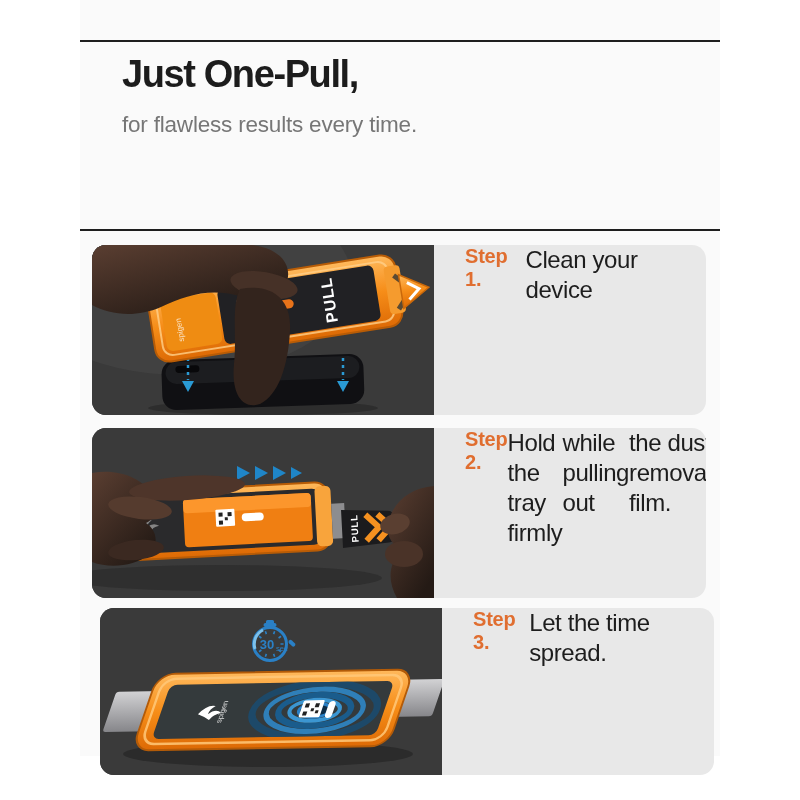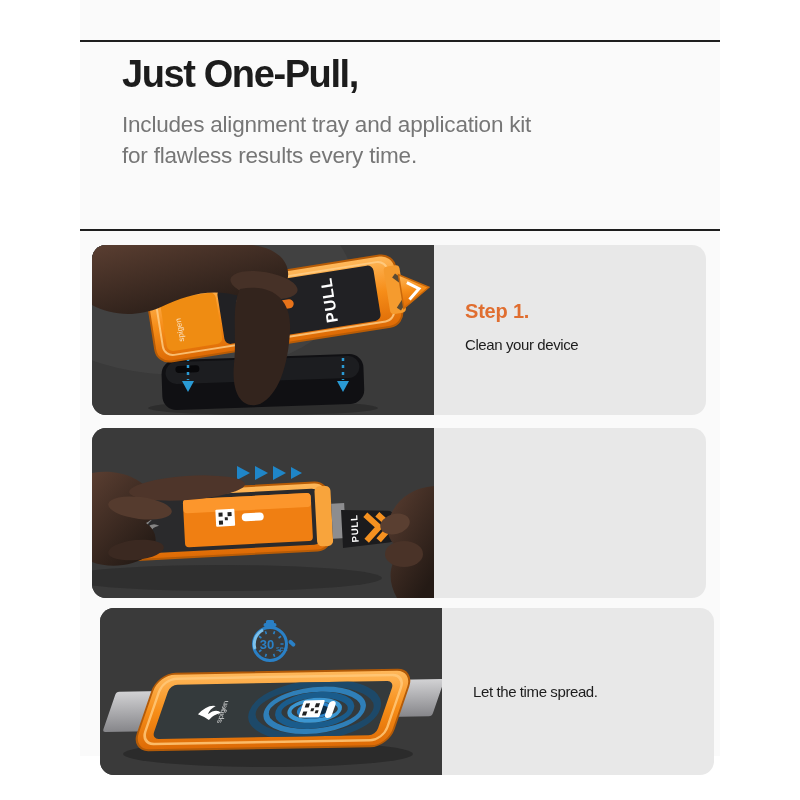--- a/index.html
+++ b/index.html
@@ -12,39 +12,38 @@
   .header{position:absolute;left:42px;top:52px;width:580px;}
   .title{font-size:38px;line-height:45px;font-weight:bold;color:#1c1c1c;letter-spacing:-1.4px;}
   .subtitle{margin-top:12px;font-size:22.5px;line-height:31px;color:#767676;letter-spacing:-0.2px;}
   .step-row{position:absolute;left:12px;width:614px;border-radius:14px;overflow:hidden;
             display:flex;background:#e8e8e8;}
   .row-1{top:245px;height:170px;}
   .row-2{top:428px;height:170px;}
   .row-3{top:608px;height:167px;margin-left:8px;}
   .photo{width:342px;height:100%;flex:none;position:relative;background:#3a3a3a;}
   .photo svg{display:block;width:100%;height:100%;}
-  .step-text{flex:1;display:flex;flex-direction:column;justify-content:center;
+  .step-text{flex:1;display:flex;flex-direction:row;justify-content:space-between;
              padding-left:31px;padding-right:6px;}
   .step-label{color:#e06e30;font-weight:bold;font-size:20px;margin-bottom:7px;letter-spacing:-0.2px;}
-  .step-line{font-size:15px;line-height:30px;color:#1d1d1d;letter-spacing:-0.4px;font-weight:500;}
+  .step-line{font-size:24px;line-height:30px;color:#1d1d1d;letter-spacing:-0.4px;font-weight:500;}
 </style>
 </head>
 <body>
 
 <div class="canvas">
   <div class="column">
 
     <div class="rule rule-top"></div>
 
     <div class="header">
       <div class="title">
         <div>Just One-Pull,</div>
       </div>
       <div class="subtitle">
-        <div>Includes alignment tray and application kit</div>
         <div>for flawless results every time.</div>
       </div>
     </div>
 
     <div class="rule rule-mid"></div>
 
     <div class="step-row row-1">
       <div class="photo">
         <svg viewBox="0 0 342 170" preserveAspectRatio="none">
           <defs>
@@ -162,20 +161,26 @@
             <ellipse cx="95" cy="60" rx="58" ry="12" fill="#4e352a" transform="rotate(-4 95 60)"></ellipse>
             <ellipse cx="48" cy="80" rx="32" ry="11" fill="#553b2e" transform="rotate(7 48 80)"></ellipse>
             <ellipse cx="44" cy="122" rx="28" ry="10" fill="#3b2921" transform="rotate(-6 44 122)"></ellipse>
           </g>
           <g>
             <path d="M342 58 C318 60 302 74 297 92 C293 105 298 116 310 122 C298 133 294 151 305 170 L342 170 Z" fill="url(#g2hand)"></path>
             <ellipse cx="303" cy="96" rx="15" ry="10" fill="#5a3f31" transform="rotate(-14 303 96)"></ellipse>
             <ellipse cx="312" cy="126" rx="19" ry="13" fill="#4a3328"></ellipse>
           </g>
         </svg>
+      </div>
+      <div class="step-text">
+        <div class="step-label">Step 2.</div>
+        <div class="step-line">Hold the tray firmly</div>
+        <div class="step-line">while pulling out</div>
+        <div class="step-line">the dust removal film.</div>
       </div>
     </div>
 
     <div class="step-row row-3">
       <div class="photo">
         <svg viewBox="0 0 342 167" preserveAspectRatio="none">
           <defs>
             <linearGradient id="g3tray" x1="0" y1="0" x2="0" y2="1">
               <stop offset="0" stop-color="#ffb95c"></stop>
                 <stop offset="0.5" stop-color="#f68d18"></stop>
@@ -232,18 +237,19 @@
                 <rect x="41" y="-6" width="4" height="4" fill="#222"></rect>
               <rect x="31" y="2" width="4" height="4" fill="#222"></rect>
                 <rect x="38" y="-1" width="3" height="3" fill="#222"></rect>
               <rect x="43" y="1" width="3" height="3" fill="#222"></rect>
             </g>
             <rect x="54" y="-8" width="7" height="17" rx="3.5" fill="#ffffff"></rect>
           </g>
         </svg>
       </div>
       <div class="step-text">
+        <div class="step-label">Step 3.</div>
         <div class="step-line">Let the time spread.</div>
       </div>
     </div>
 
   </div>
 </div>
 
 </body></html>

